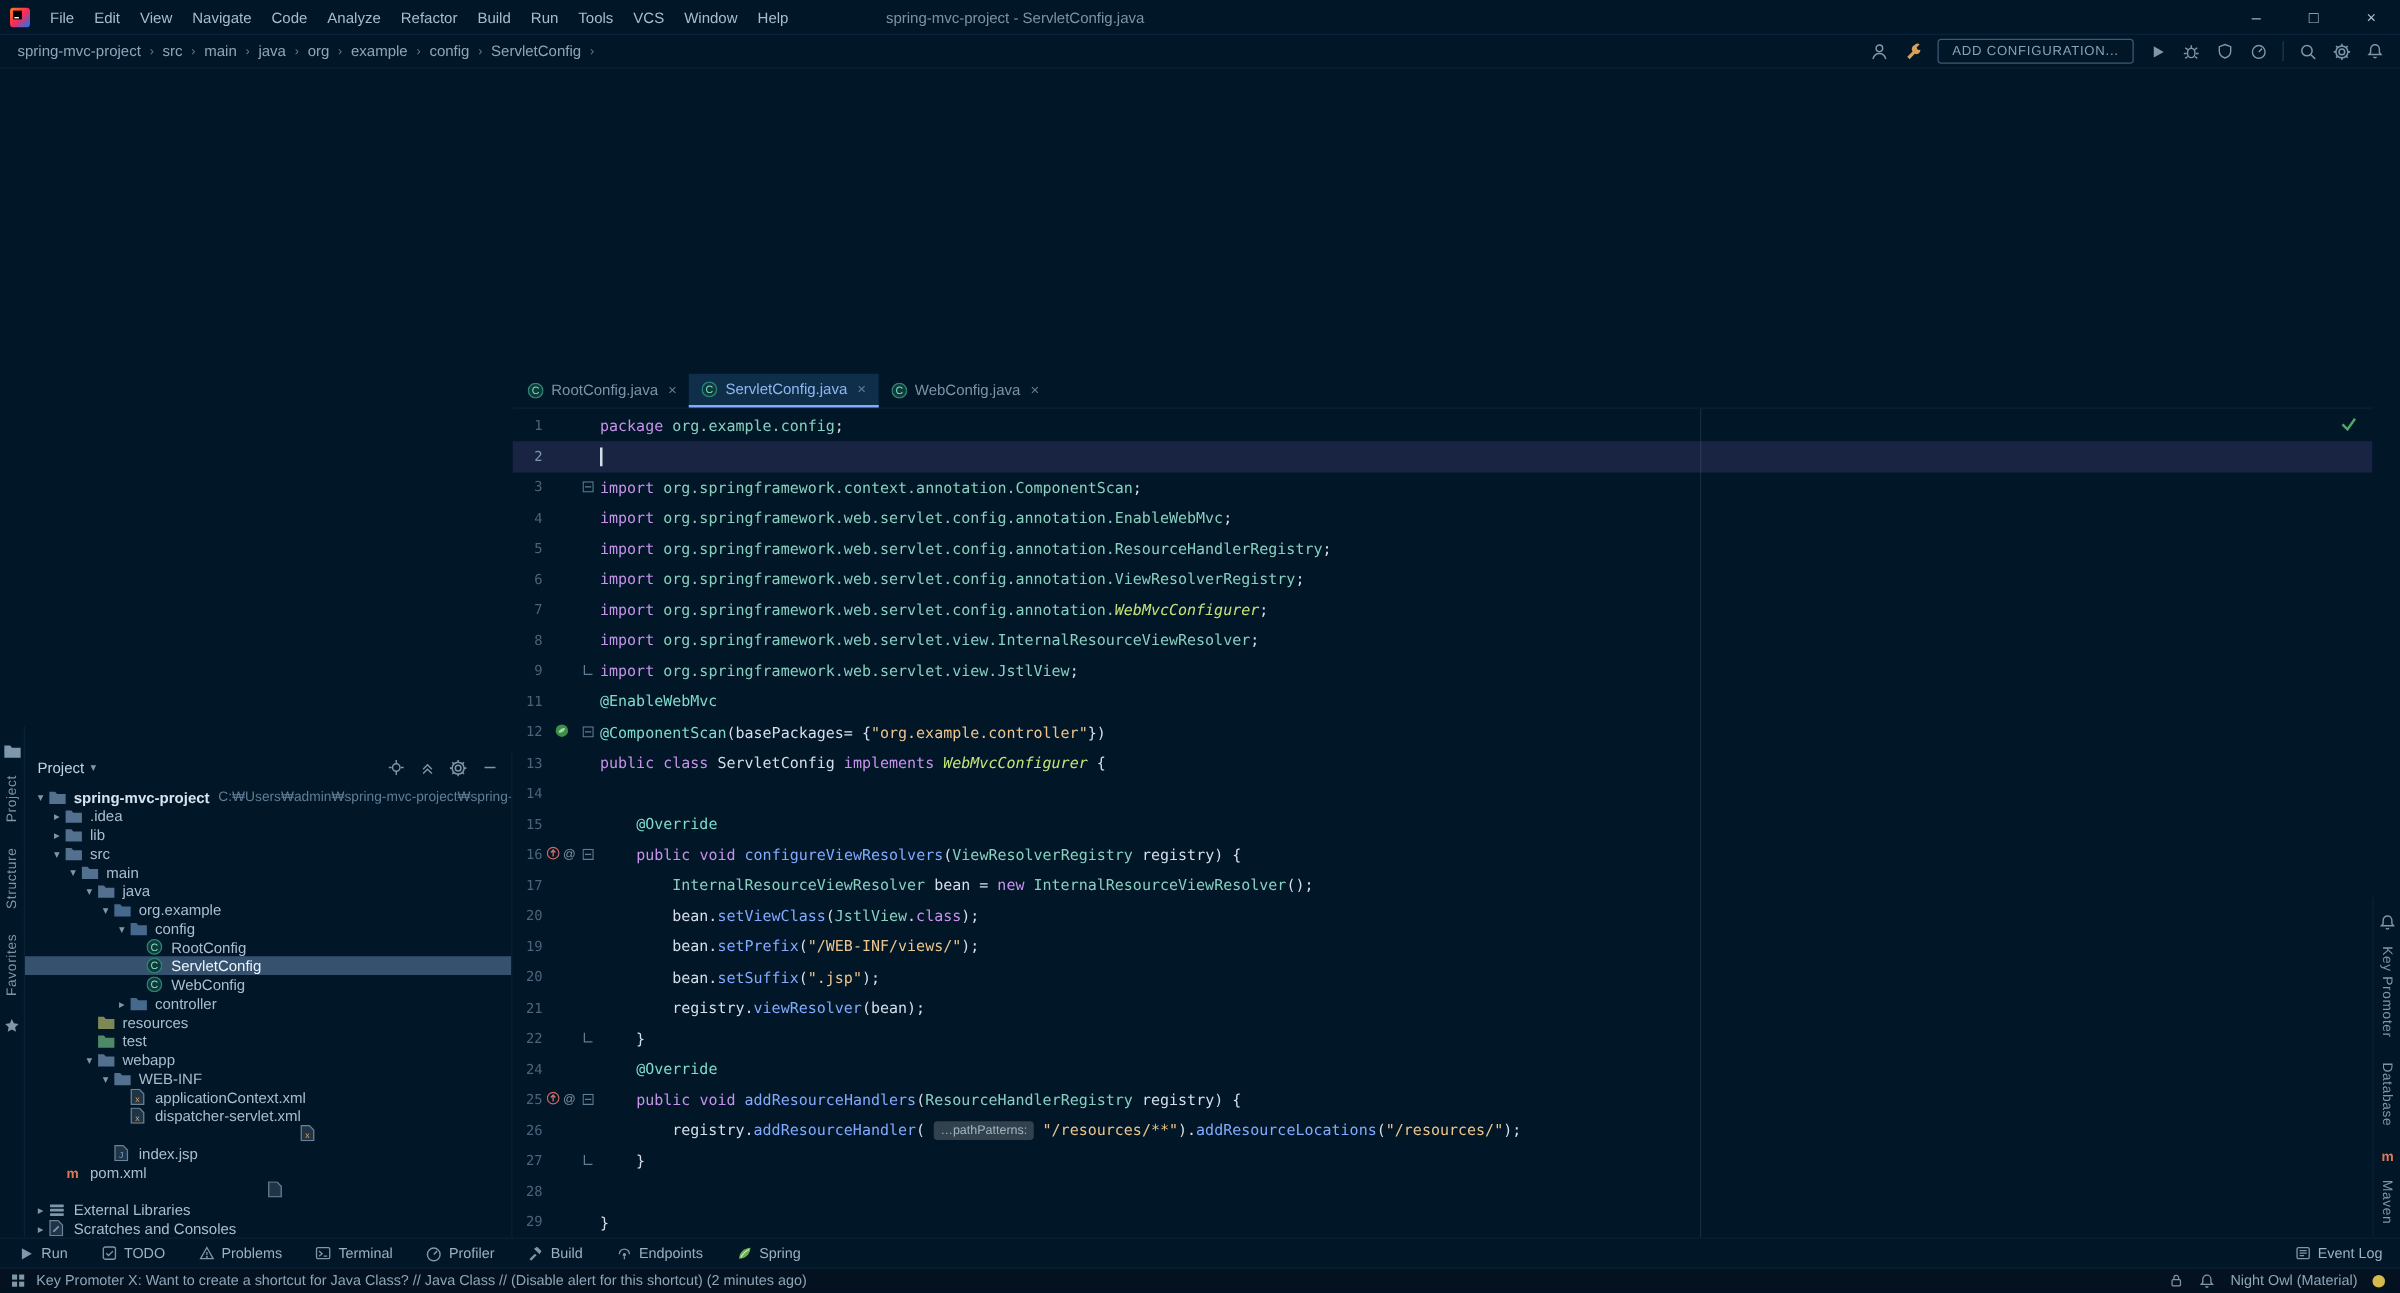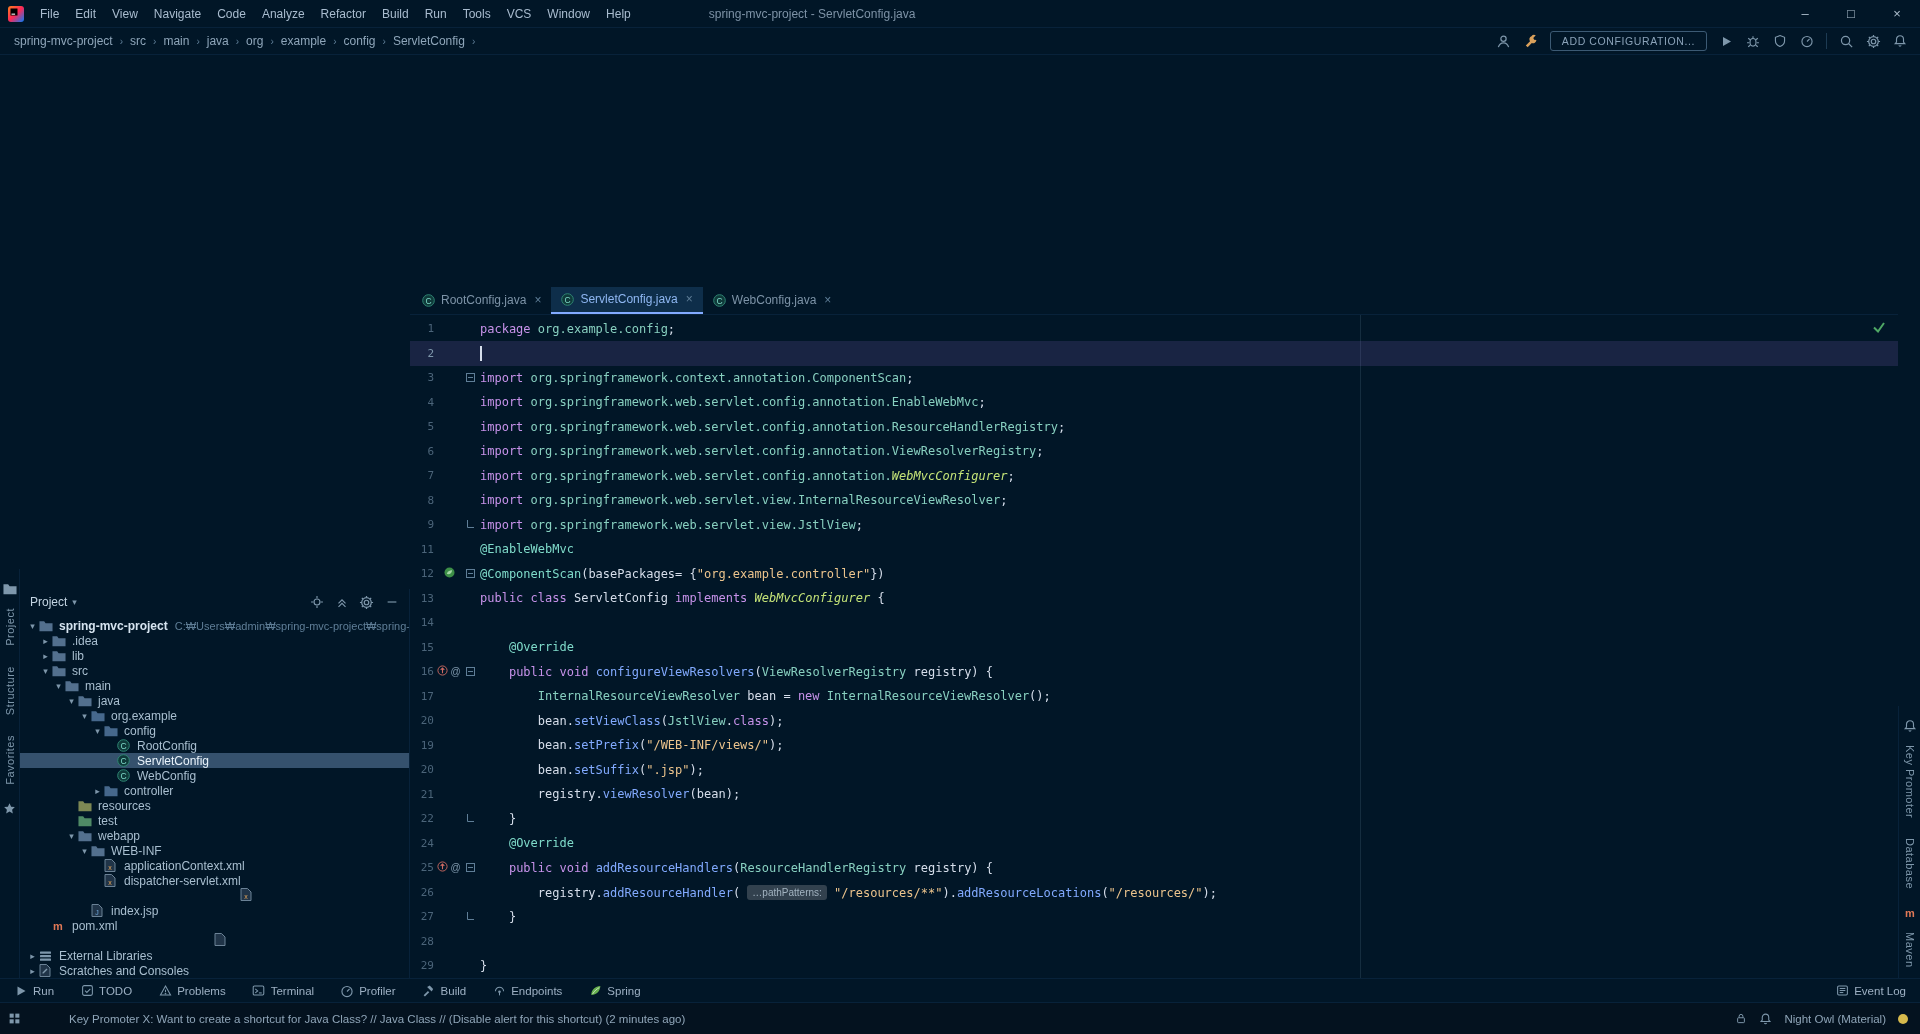--- a/index.html
+++ b/index.html
@@ -90,22 +90,22 @@
           border-radius:3px; padding:0 5px; font-family:"Liberation Sans",sans-serif;
           vertical-align:1px; }
 
   
   .toolwindow-bar { height:24px; flex:none; display:flex; align-items:center;
                     border-top:1px solid #08223a; padding:0 14px; font-size:11.5px; color:#9db0c3; }
   .tw-item { display:flex; align-items:center; gap:5px; margin-right:26px; }
   .tw-item .tool-icon { width:14px; height:14px; }
   .tw-right { margin-left:auto; display:flex; }
   .tw-right .tw-item { margin-right:0;text-align:right; }
-  .statusbar { height:32px; flex:none; display:flex; align-items:center; background:#04121f;
-               border-top:1px solid #08223a; padding:0 8px; font-size:11.5px; color:#8fa5b8;gap:40px; }
+  .statusbar { height:20px; flex:none; display:flex; align-items:center; background:#04121f;
+               border-top:1px solid #08223a; padding:0 8px; font-size:11.5px; color:#8fa5b8; }
   .sb-msg { margin-left:8px; white-space:nowrap; }
   .sb-right { margin-left:auto; display:flex; align-items:center; gap:12px; padding-right:4px; }
   .sb-icon { width:13px; height:13px; color:#7e97ab; display:flex; align-items:center; justify-content:center; }
   .theme-dot { width:10px; height:10px; border-radius:50%; background:#d7ba4d; }
 </style>
 </head>
 <body>
 
 <div class="app">
 

